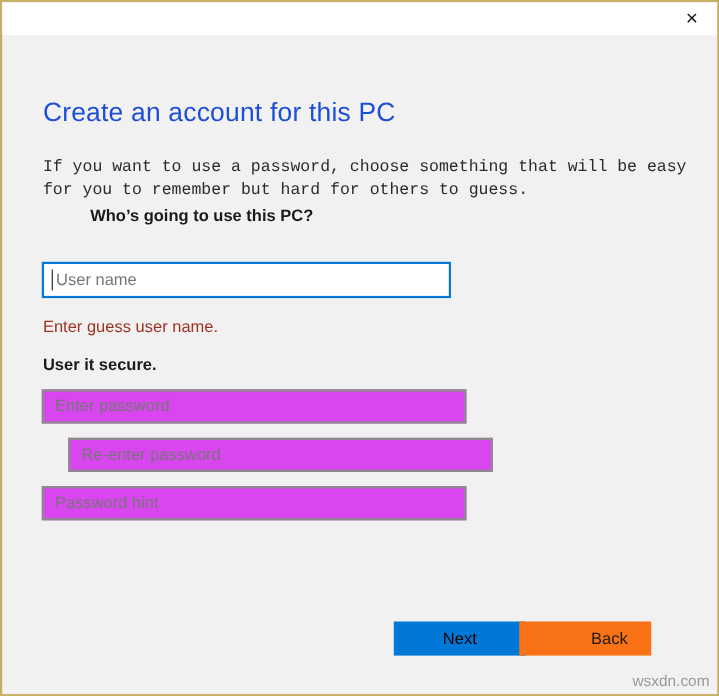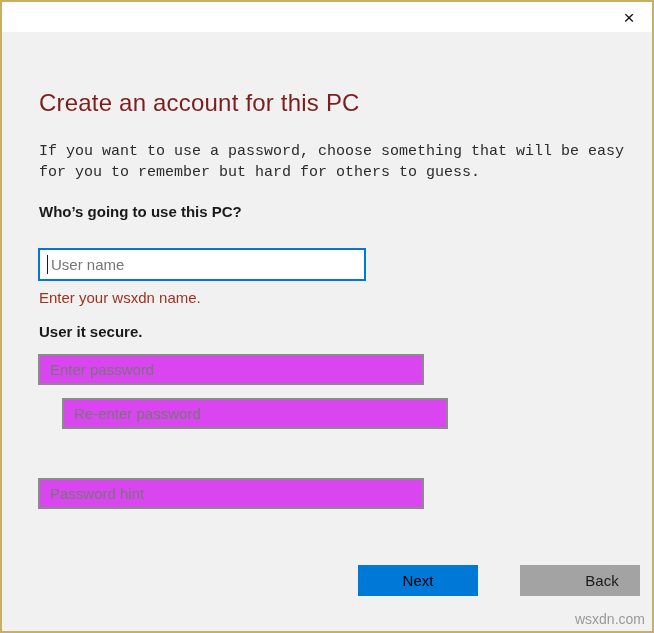--- a/index.html
+++ b/index.html
@@ -34,44 +34,44 @@
     line-height: 19px;
     color: #111111;
     font-weight: 300;
   }
   .page-title {
     position: absolute;
     left: 37px; top: 87px;
     font-size: 24px;
     font-weight: 300;
     letter-spacing: 0.2px;
-    color: #7f1d1d;
+    color: #1d4ed8;
   }
   .desc {
     position: absolute;
     left: 37px; top: 139px;
     width: 590px;
     font-size: 15px;
     line-height: 21px;
     color: #2b2b2b;
     font-family: Liberation Mono, monospace;
   }
   .section-label {
     position: absolute;
     left: 37px;
     font-size: 15px;
     font-weight: bold;
     color: #1a1a1a;
   }
-  .who-label { top: 201px; }
+  .who-label { top: 186px; margin-left: 43px; }
   .secure-label { top: 321px; }
   .field-username {
     position: absolute;
-    left: 36px; top: 246px;
-    width: 328px; height: 33px;
+    left: 36px; top: 236px;
+    width: 372px; height: 33px;
   }
   .field-username input {
     width: 100%; height: 100%;
     border: 2px solid #0078d7;
     background: #ffffff;
     padding: 0 8px 0 11px;
     font-family: inherit;
     font-size: 15px;
     color: #1a1a1a;
     outline: none;
@@ -95,40 +95,40 @@
     border: 2px solid #8b8b8b;
     background: #d946ef;
     padding: 0 8px 0 10px;
     font-family: inherit;
     font-size: 15px;
     color: #1a1a1a;
     outline: none;
   }
   .pw1 { top: 352px; }
   .pw2 { top: 396px; margin-left: 24px; }
-  .pw3 { top: 440px; margin-top: 36px; }
+  .pw3 { top: 440px; }
   input::placeholder { color: #767676; opacity: 1; }
   .btn {
     position: absolute;
     top: 563px;
     width: 120px; height: 31px;
     border: none;
     font-family: inherit;
     font-size: 15px;
     cursor: pointer;
     padding: 0;
   }
   .btn-next {
     left: 356px;
     background: #0078d7;
     color: #000000;
   }
   .btn-back {
-    left: 518px;
-    background: #a3a3a3;
+    left: 470px;
+    background: #f97316;
     color: #1a1a1a;
     padding-left: 44px;
   }
   .watermark {
     position: absolute;
     right: 7px; bottom: 4px;
     font-size: 14px;
     color: #999999;
     margin-left: 21px;
   }
@@ -148,21 +148,21 @@
 
   <div class="desc">If you want to use a password, choose something that will be easy for you to remember but hard for others to guess.</div>
 
   <div class="section-label who-label">Who’s going to use this PC?</div>
 
   <div class="field-username">
     <input type="text" placeholder="User name" style="">
     <div class="caret"></div>
   </div>
 
-  <div class="error">Enter your wsxdn name.</div>
+  <div class="error">Enter guess user name.</div>
 
   <div class="section-label secure-label">User it secure.</div>
 
   <input type="text" class="input-gray pw1" placeholder="Enter password" style="">
 
   <input type="text" class="input-gray pw2" placeholder="Re-enter password" style="">
 
   <input type="text" class="input-gray pw3" placeholder="Password hint" style="">
 
   <button class="btn btn-next">Next</button>

